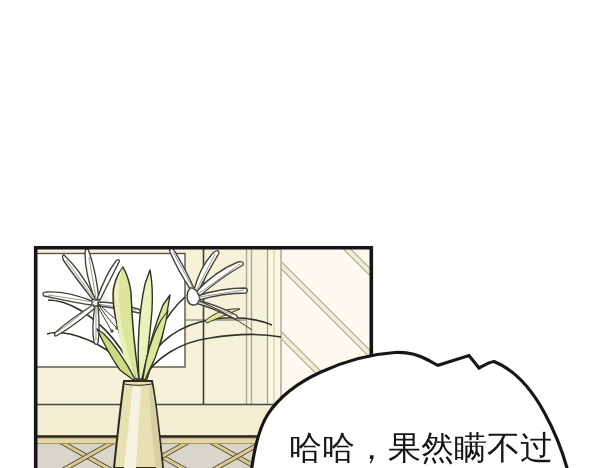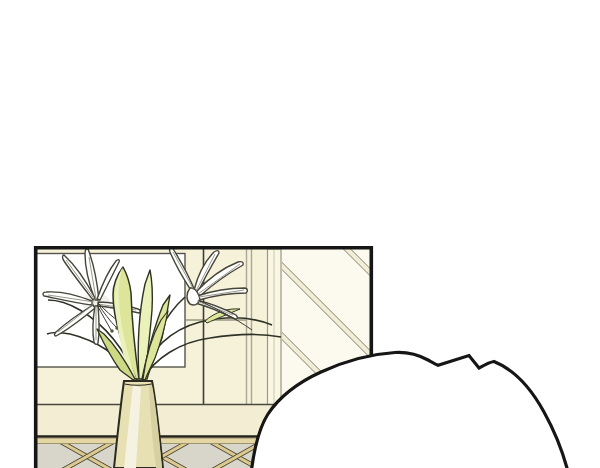--- a/index.html
+++ b/index.html
@@ -170,14 +170,15 @@
          C 407,351.8 417,354 428,360
          C 432,362.2 435,364 438,365.2
          L 469,355.5
          L 479,368
          C 484,365.2 489,362.2 494,361.5
          C 515,370 532,390 544,412
          C 554,430 562,450 567,468
          L 568,474 Z" fill="#ffffff" stroke="var(--ink)" stroke-width="3.2" stroke-linejoin="miter"></path>
   </svg>
 
+  <div class="bubble-text">哈哈，果然瞒不过</div>
 
 </div>
 
 </body></html>

